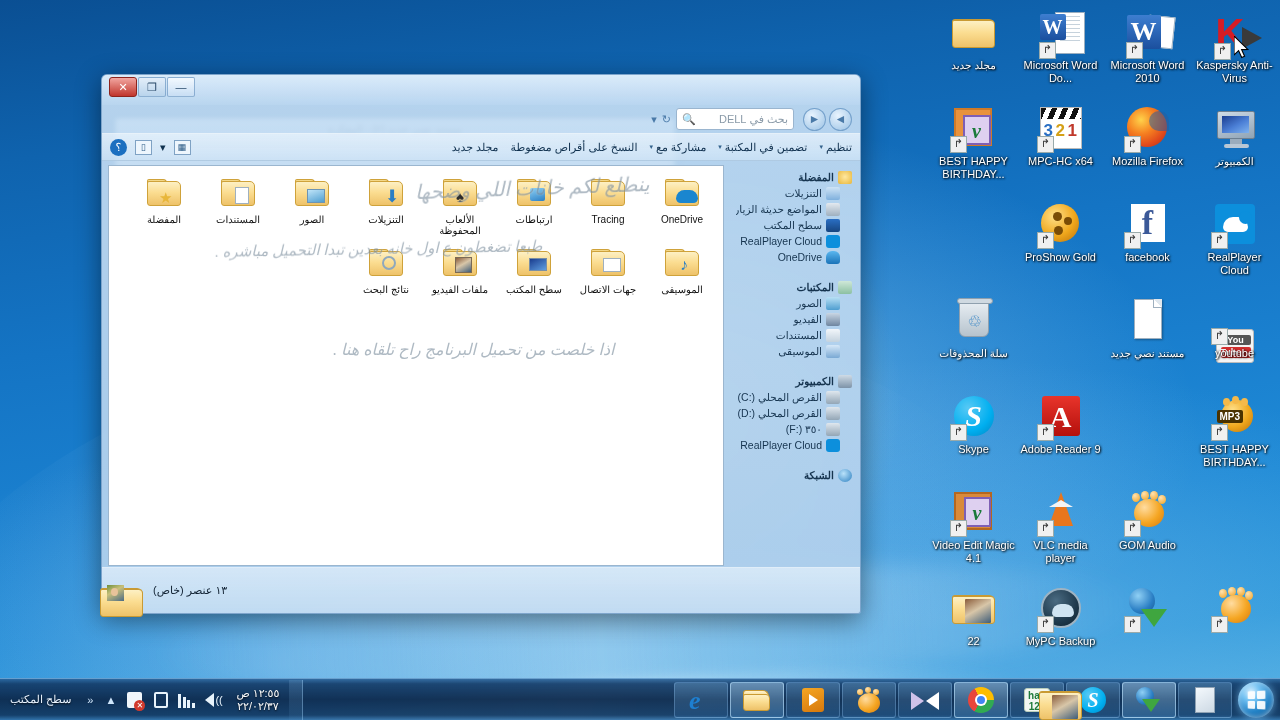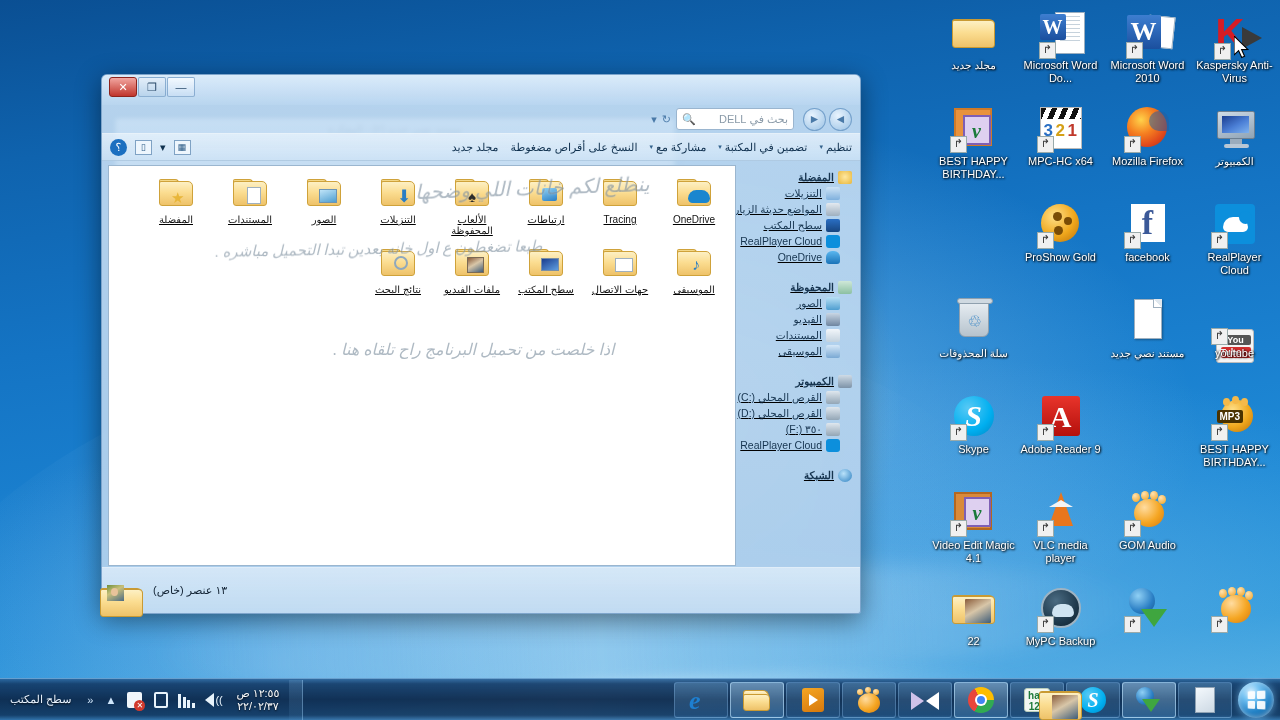--- a/index.html
+++ b/index.html
@@ -353,21 +353,21 @@
   .tb-right { margin-right:auto; display:flex; align-items:center; gap:8px; }
   .viewbtn { width:17px; height:15px; border:1px solid #7fa2c4; background:#eef6fd;
     display:flex; align-items:center; justify-content:center; font-size:9px; color:#2a5a85; }
   .helpbtn { width:17px; height:17px; border-radius:50%; background:#1b6fc0; color:#fff;
     font-size:11px; text-align:center; line-height:17px; }
 
   
   .expbody {
     position:absolute; left:0; right:0; top:86px; bottom:46px;
     display:flex; flex-direction:row-reverse;
-    padding:4px 6px 1px 6px; gap:0;text-decoration:underline;
+    padding:4px 6px 1px 6px; gap:12px;
   }
   .navpane {
     width:118px; direction:rtl; overflow:hidden;
     font-size:10.5px; color:#16344f; padding-top:4px;
   }
   .navgroup { margin-bottom:14px; }
   .navitem {
     display:flex; align-items:center; justify-content:flex-start;
     gap:4px; height:16px; padding-right:2px; cursor:pointer; white-space:nowrap;
   }
@@ -857,21 +857,21 @@
               <span>RealPlayer Cloud</span>
             </div>
             <div class="navitem sub">
               <span class="nicon ni-od"></span>
               <span>OneDrive</span>
             </div>
           </div>
           <div class="navgroup">
             <div class="navitem head">
               <span class="nicon ni-lib"></span>
-              <span>المحفوظة</span>
+              <span>المكتبات</span>
             </div>
             <div class="navitem sub">
               <span class="nicon ni-pic"></span>
               <span>الصور</span>
             </div>
             <div class="navitem sub">
               <span class="nicon ni-vid"></span>
               <span>الفيديو</span>
             </div>
             <div class="navitem sub">

